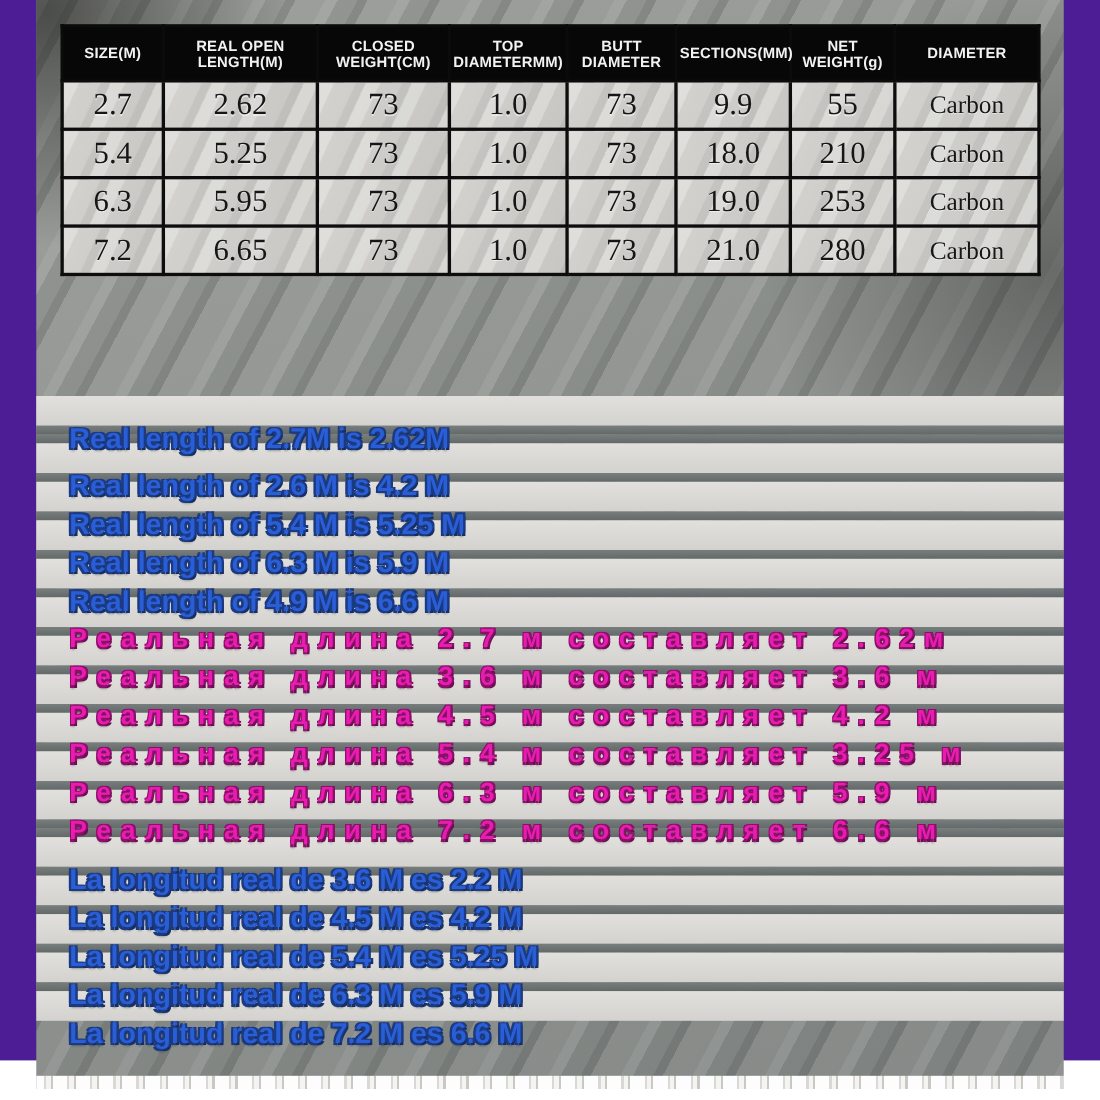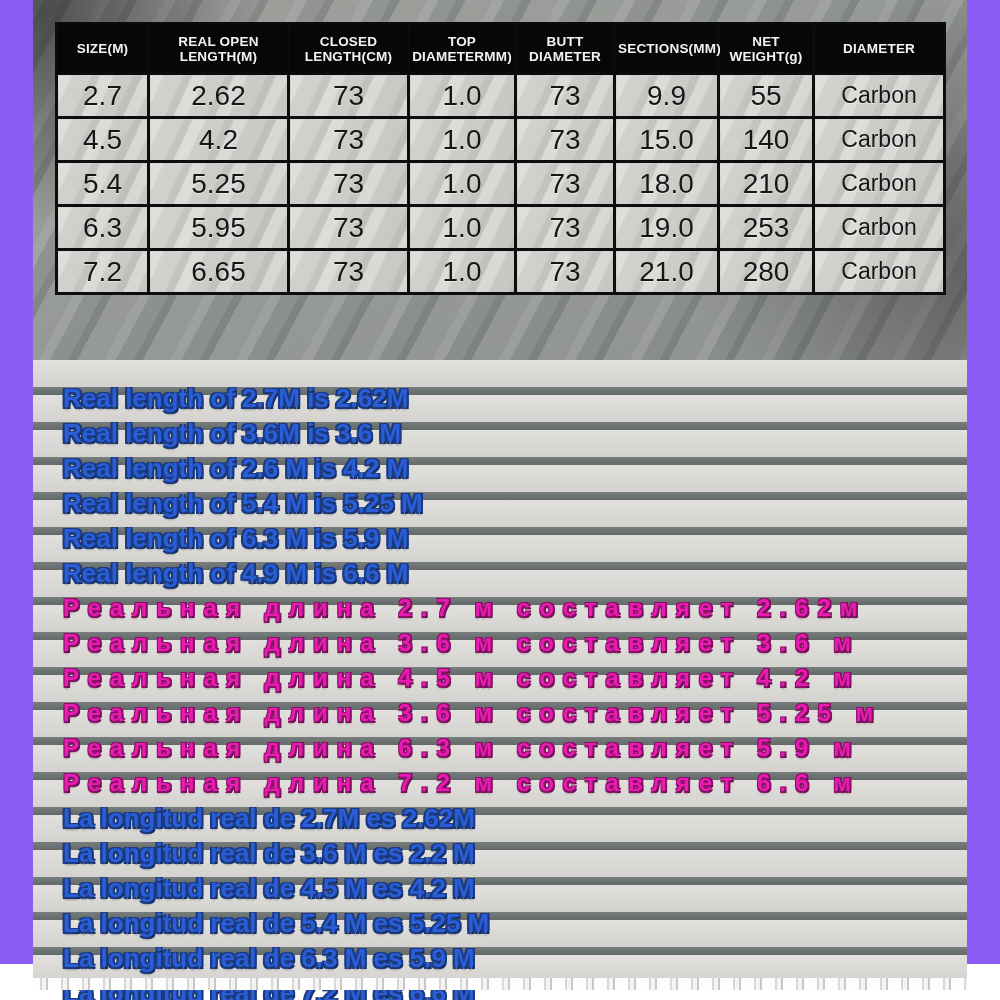--- a/index.html
+++ b/index.html
@@ -1,19 +1,19 @@
 <!DOCTYPE html>
 <html><head>
 <meta charset="utf-8">
 <style>
   * { margin:0; padding:0; box-sizing:border-box; }
   html,body { width:1000px; height:1000px; background:#ffffff; overflow:hidden;
               font-family:"Liberation Sans", sans-serif; }
 
-  .page { position:relative; width:1000px; height:964px; background:#8b5cf6; }
+  .page { position:relative; width:1000px; height:964px; background:#4c1d95; }
 
   
   .photo {
     position:absolute; left:33px; top:0; width:934px; height:990px;
     background:
       radial-gradient(circle at 1% 1%, rgba(15,15,15,.55), rgba(15,15,15,0) 16%),
       radial-gradient(circle at 99% 25%, rgba(25,25,25,.38), rgba(25,25,25,0) 22%),
       radial-gradient(circle at 98% 60%, rgba(40,40,40,.25), rgba(40,40,40,0) 20%),
       repeating-linear-gradient(118deg,
         rgba(255,255,255,.13) 0 10px,
@@ -33,20 +33,21 @@
     font-size:13.5px; font-weight:bold; letter-spacing:.2px;
     height:50px; border:3px solid #0b0b0b; padding:0 2px;
   }
   table.spec td {
     height:44px; border:3px solid #0d0d0d;
     font-size:28px; color:#161616;
     background:
       repeating-linear-gradient(115deg, rgba(255,255,255,.28) 0 12px, rgba(0,0,0,0) 12px 30px, rgba(0,0,0,.05) 30px 38px),
       linear-gradient(115deg,#d3d2ce,#c7c6c2);
     text-shadow:0 1px 0 rgba(255,255,255,.5);
+    font-family:Liberation Serif, serif;
   }
   table.spec td:last-child { font-size:23px; }
 
   
   .notes { position:absolute; left:0; right:0; top:360px; }
   .band  { height:27px; display:flex; align-items:center; padding-left:30px;
            background:linear-gradient(#e1e0dc,#d3d2ce); }
   .gap   { height:8px; background:linear-gradient(#787e7d,#636968); }
 
   .note { font-weight:bold; white-space:nowrap; line-height:1;margin-top:48px; }
@@ -86,50 +87,40 @@
           <col style="width:107px">
         <col style="width:99px">
           <col style="width:104px">
           <col style="width:95px">
           <col style="width:131px">
       </colgroup>
       <thead>
         <tr>
           <th>SIZE(M)</th>
           <th>REAL OPEN LENGTH(M)</th>
-          <th>CLOSED LENGTH(CM)</th>
+          <th>CLOSED WEIGHT(CM)</th>
           <th>TOP DIAMETERMM)</th>
           <th>BUTT DIAMETER</th>
           <th>SECTIONS(MM)</th>
           <th>NET WEIGHT(g)</th>
           <th>DIAMETER</th>
         </tr>
       </thead>
       <tbody>
         <tr>
           <td>2.7</td>
           <td>2.62</td>
           <td>73</td>
           <td>1.0</td>
           <td>73</td>
           <td>9.9</td>
           <td>55</td>
           <td>Carbon</td>
         </tr>
         <tr>
-          <td>4.5</td>
-          <td>4.2</td>
-          <td>73</td>
-          <td>1.0</td>
-          <td>73</td>
-          <td>15.0</td>
-          <td>140</td>
-          <td>Carbon</td>
-        </tr>
-        <tr>
           <td>5.4</td>
           <td>5.25</td>
           <td>73</td>
           <td>1.0</td>
           <td>73</td>
           <td>18.0</td>
           <td>210</td>
           <td>Carbon</td>
         </tr>
         <tr>
@@ -153,23 +144,20 @@
           <td>Carbon</td>
         </tr>
       </tbody>
     </table>
 
     <div class="notes">
       <div class="band">
           <span class="note en">Real length of 2.7M is 2.62M</span>
         </div>
         <div class="gap"></div>
-      <div class="band">
-          <span class="note en">Real length of 3.6M is 3.6 M</span>
-        </div>
         <div class="gap"></div>
       <div class="band">
           <span class="note en">Real length of 2.6 M is 4.2 M</span>
         </div>
         <div class="gap"></div>
       <div class="band">
           <span class="note en">Real length of 5.4 M is 5.25 M</span>
         </div>
         <div class="gap"></div>
       <div class="band">
@@ -187,35 +175,32 @@
         <div class="gap"></div>
       <div class="band">
           <span class="note ru">Реальная длина 3.6 м составляет 3.6 м</span>
         </div>
         <div class="gap"></div>
       <div class="band">
           <span class="note ru">Реальная длина 4.5 м составляет 4.2 м</span>
         </div>
         <div class="gap"></div>
       <div class="band">
-          <span class="note ru">Реальная длина 3.6 м составляет 5.25 м</span>
+          <span class="note ru">Реальная длина 5.4 м составляет 3.25 м</span>
         </div>
         <div class="gap"></div>
       <div class="band">
           <span class="note ru">Реальная длина 6.3 м составляет 5.9 м</span>
         </div>
         <div class="gap"></div>
       <div class="band">
           <span class="note ru">Реальная длина 7.2 м составляет 6.6 м</span>
         </div>
         <div class="gap"></div>
 
-      <div class="band">
-          <span class="note es">La longitud real de 2.7M es 2.62M</span>
-        </div>
         <div class="gap"></div>
       <div class="band">
           <span class="note es">La longitud real de 3.6 M es 2.2 M</span>
         </div>
         <div class="gap"></div>
       <div class="band">
           <span class="note es">La longitud real de 4.5 M es 4.2 M</span>
         </div>
         <div class="gap"></div>
       <div class="band">

